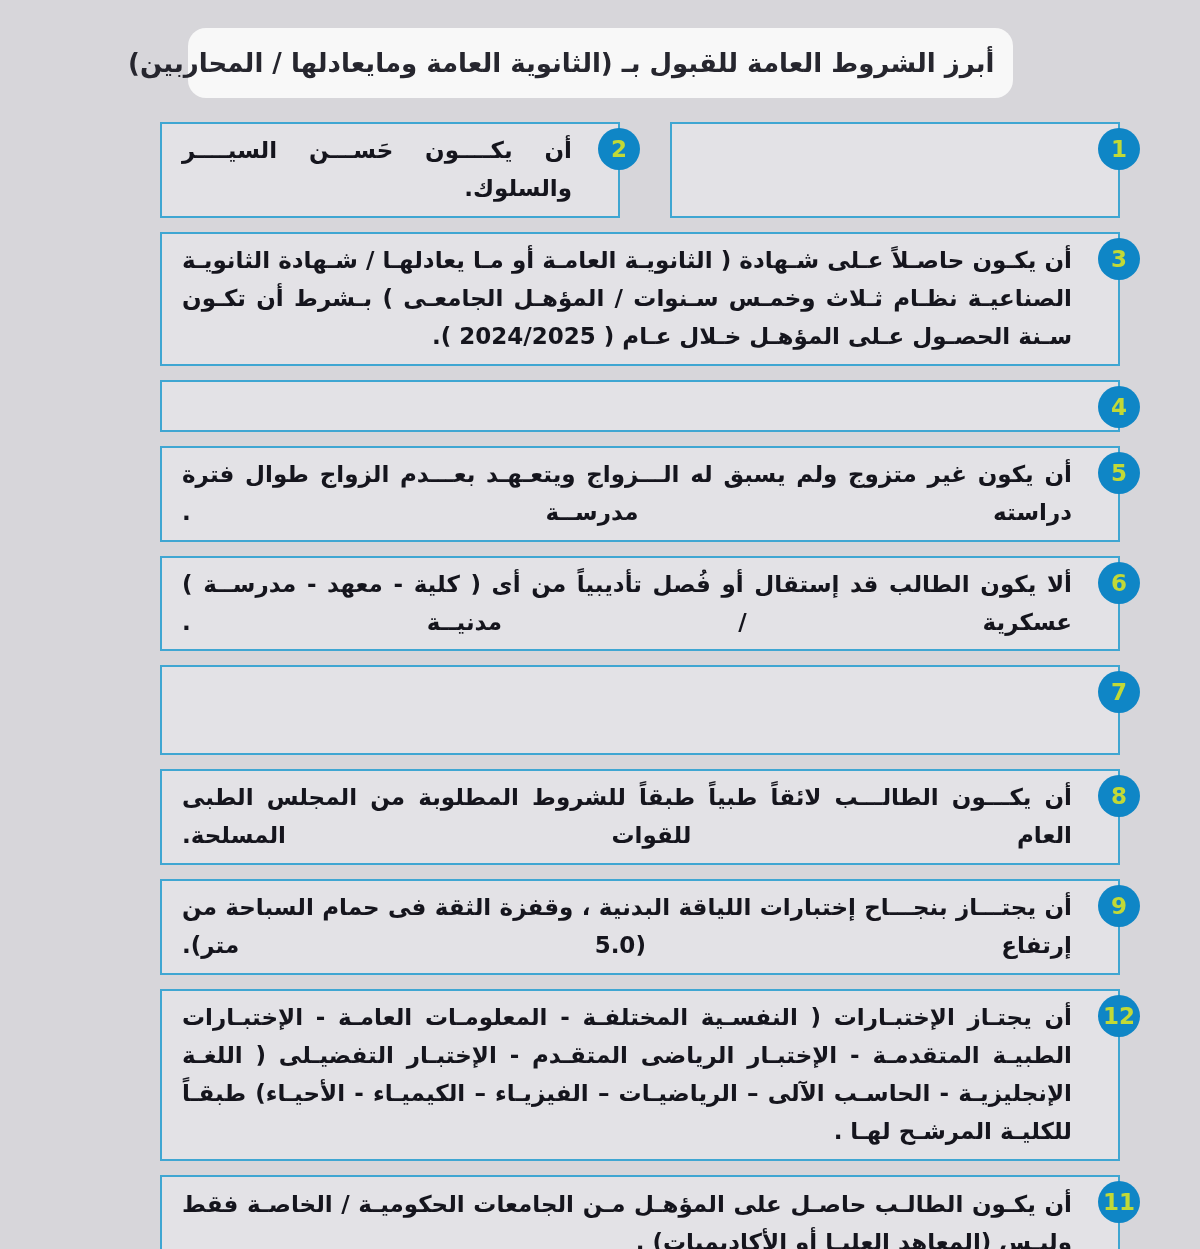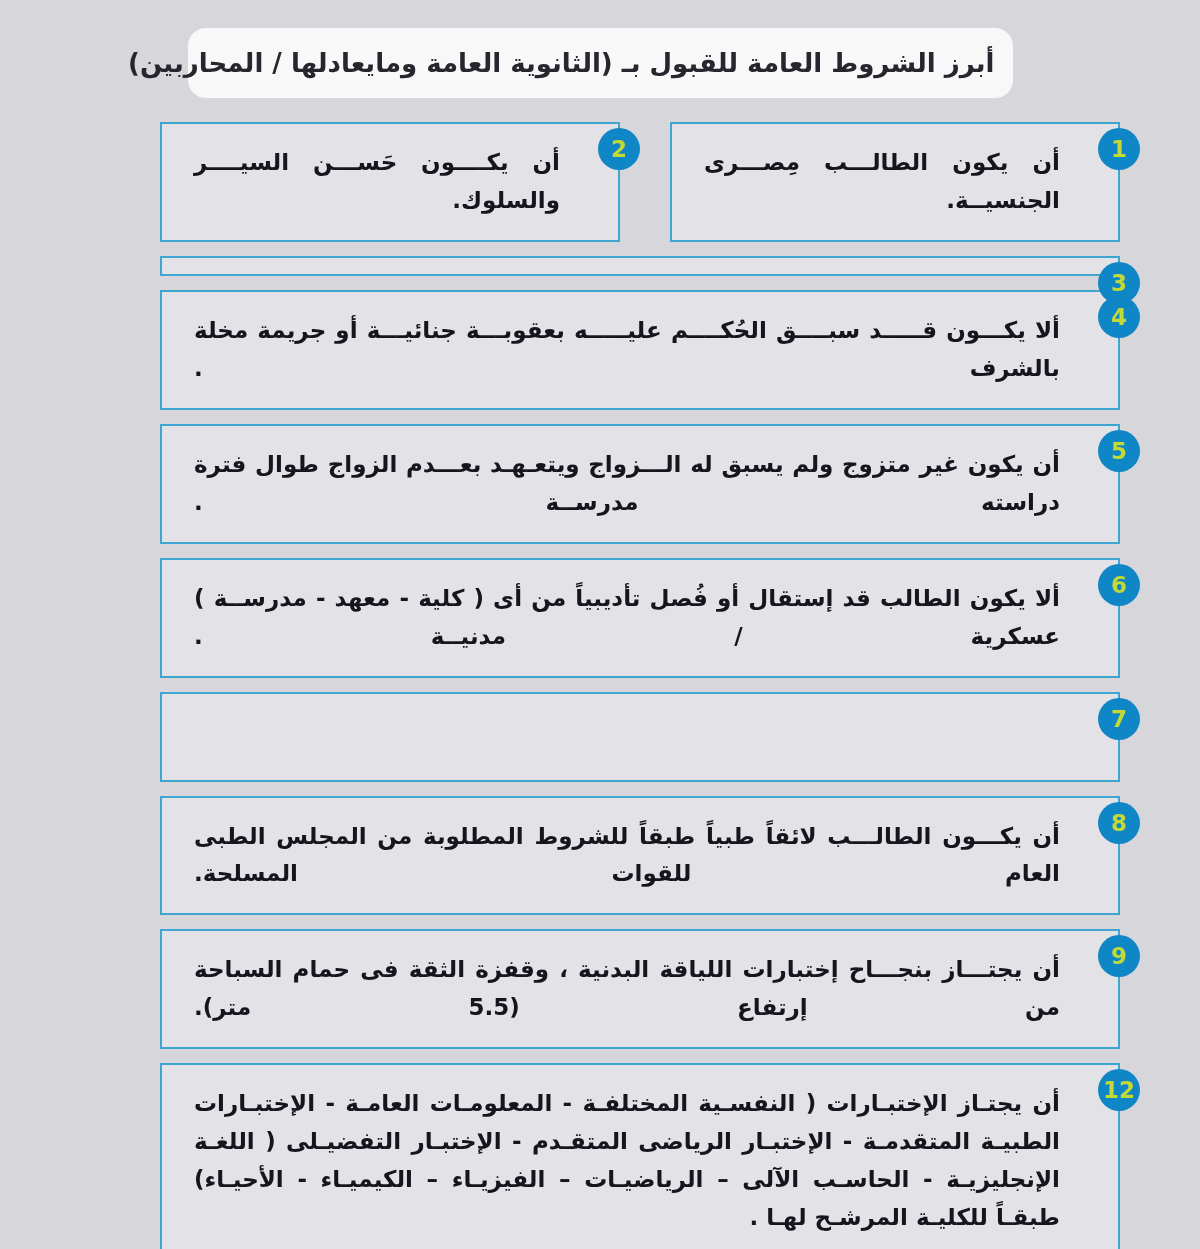--- a/index.html
+++ b/index.html
@@ -47,21 +47,21 @@
     background: #e3e2e6;
     border: 2px solid #3fa6d2;
     box-sizing: border-box;
     padding: 8px 46px 8px 20px;
     margin-bottom: 14px;
     display: flex;
     align-items: center;
   }
   .mh52 { min-height: 52px; }
   .item-text {
-    margin: 12px;
+    margin: 0;
     width: 100%;
     font-size: 23px;
     font-weight: bold;
     color: #15151d;
     line-height: 1.65;
     text-align: justify;
     text-align-last: right;
   }
   .stretch .item-text { text-align-last: justify; }
   .num-circle {
@@ -86,35 +86,34 @@
 
 <div class="page">
 
   <div class="title-box">أبرز الشروط العامة للقبول بـ (الثانوية العامة ومايعادلها / المحاربين)</div>
 
   <div class="content">
 
     <div class="row-two">
       <div class="item-box mh52 stretch w-right">
         <span class="num-circle">1</span>
-        <p class="item-text">أن يكون الطالـــب مِصـــرى الجنسيــة.</p>
       </div>
       <div class="item-box mh52 stretch w-left">
         <span class="num-circle">2</span>
         <p class="item-text">أن يكــــون حَســـن السيــــر والسلوك.</p>
       </div>
     </div>
 
     <div class="item-box">
       <span class="num-circle">3</span>
+      <p class="item-text">أن يكـون حاصـلاً عـلى شـهادة ( الثانويـة العامـة أو مـا يعادلهـا / شـهادة الثانويـة الصناعيـة نظـام ثـلاث وخمـس سـنوات / المؤهـل الجامعـى ) بـشرط أن تكـون سـنة الحصـول عـلى المؤهـل خـلال عـام ( 2024/2025 ).</p>
     </div>
 
     <div class="item-box mh52 stretch">
       <span class="num-circle">4</span>
-      <p class="item-text">ألا يكـــون قـــــد سبــــق الحُكــــم عليـــــه بعقوبـــة جنائيـــة أو جريمة مخلة بالشرف .</p>
     </div>
 
     <div class="item-box mh52 stretch">
       <span class="num-circle">5</span>
       <p class="item-text">أن يكون غير متزوج ولم يسبق له الـــزواج ويتعـهـد بعـــدم الزواج طوال فترة دراسته مدرســة .</p>
     </div>
 
     <div class="item-box mh52 stretch">
       <span class="num-circle">6</span>
       <p class="item-text">ألا يكون الطالب قد إستقال أو فُصل تأديبياً من أى ( كلية - معهد - مدرســة ) عسكرية / مدنيــة .</p>
@@ -124,21 +123,21 @@
       <span class="num-circle">7</span>
     </div>
 
     <div class="item-box mh52 stretch">
       <span class="num-circle">8</span>
       <p class="item-text">أن يكـــون الطالـــب لائقاً طبياً طبقاً للشروط المطلوبة من المجلس الطبى العام للقوات المسلحة.</p>
     </div>
 
     <div class="item-box mh52 stretch">
       <span class="num-circle">9</span>
-      <p class="item-text">أن يجتـــاز بنجـــاح إختبارات اللياقة البدنية ، وقفزة الثقة فى حمام السباحة من إرتفاع (5.5 متر).</p>
+      <p class="item-text">أن يجتـــاز بنجـــاح إختبارات اللياقة البدنية ، وقفزة الثقة فى حمام السباحة من إرتفاع (5.0 متر).</p>
     </div>
 
     <div class="item-box" style="min-height:135px">
       <span class="num-circle">12</span>
       <p class="item-text">أن يجتـاز الإختبـارات ( النفسـية المختلفـة - المعلومـات العامـة - الإختبـارات الطبيـة المتقدمـة - الإختبـار الرياضى المتقـدم - الإختبـار التفضيـلى ( اللغـة الإنجليزيـة - الحاسـب الآلى – الرياضيـات – الفيزيـاء – الكيميـاء - الأحيـاء) طبقـاً للكليـة المرشـح لهـا .</p>
     </div>
 
     <div class="item-box" style="min-height:98px; margin-bottom:20px">
       <span class="num-circle">11</span>
       <p class="item-text">أن يكـون الطالـب حاصـل على المؤهـل مـن الجامعات الحكوميـة / الخاصـة فقط وليـس (المعاهد العليـا أو الأكاديميات) .</p>

